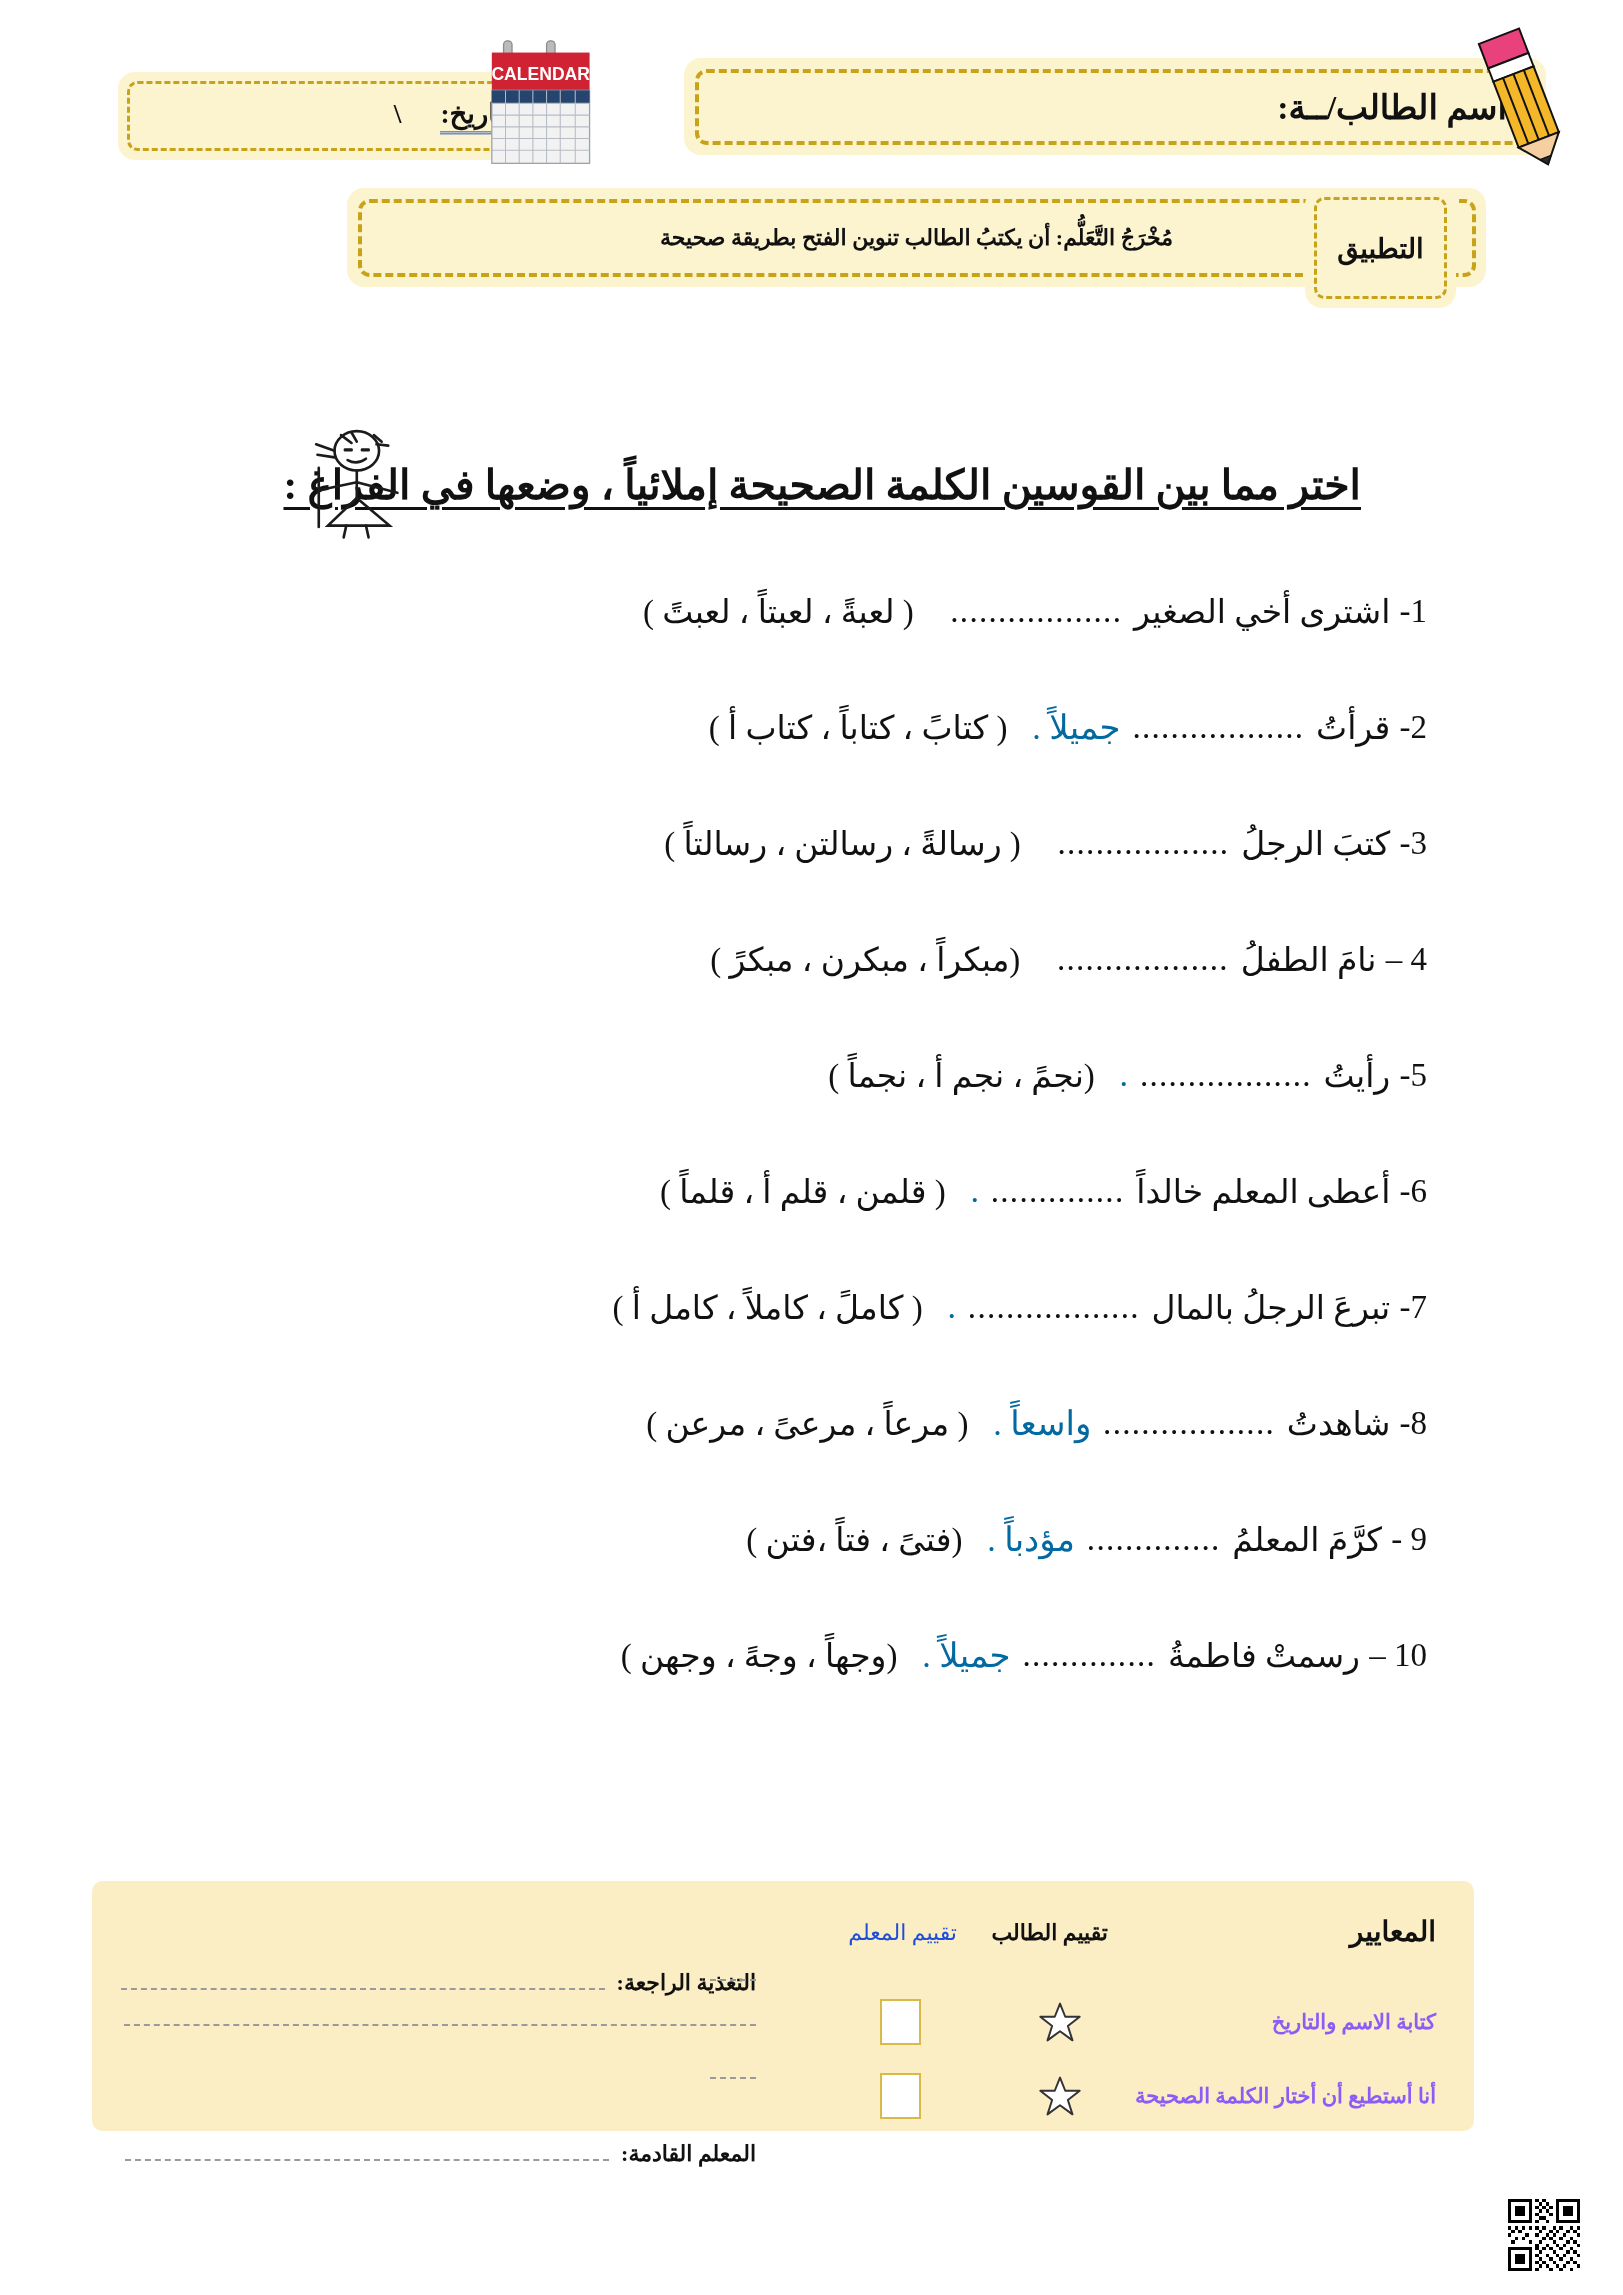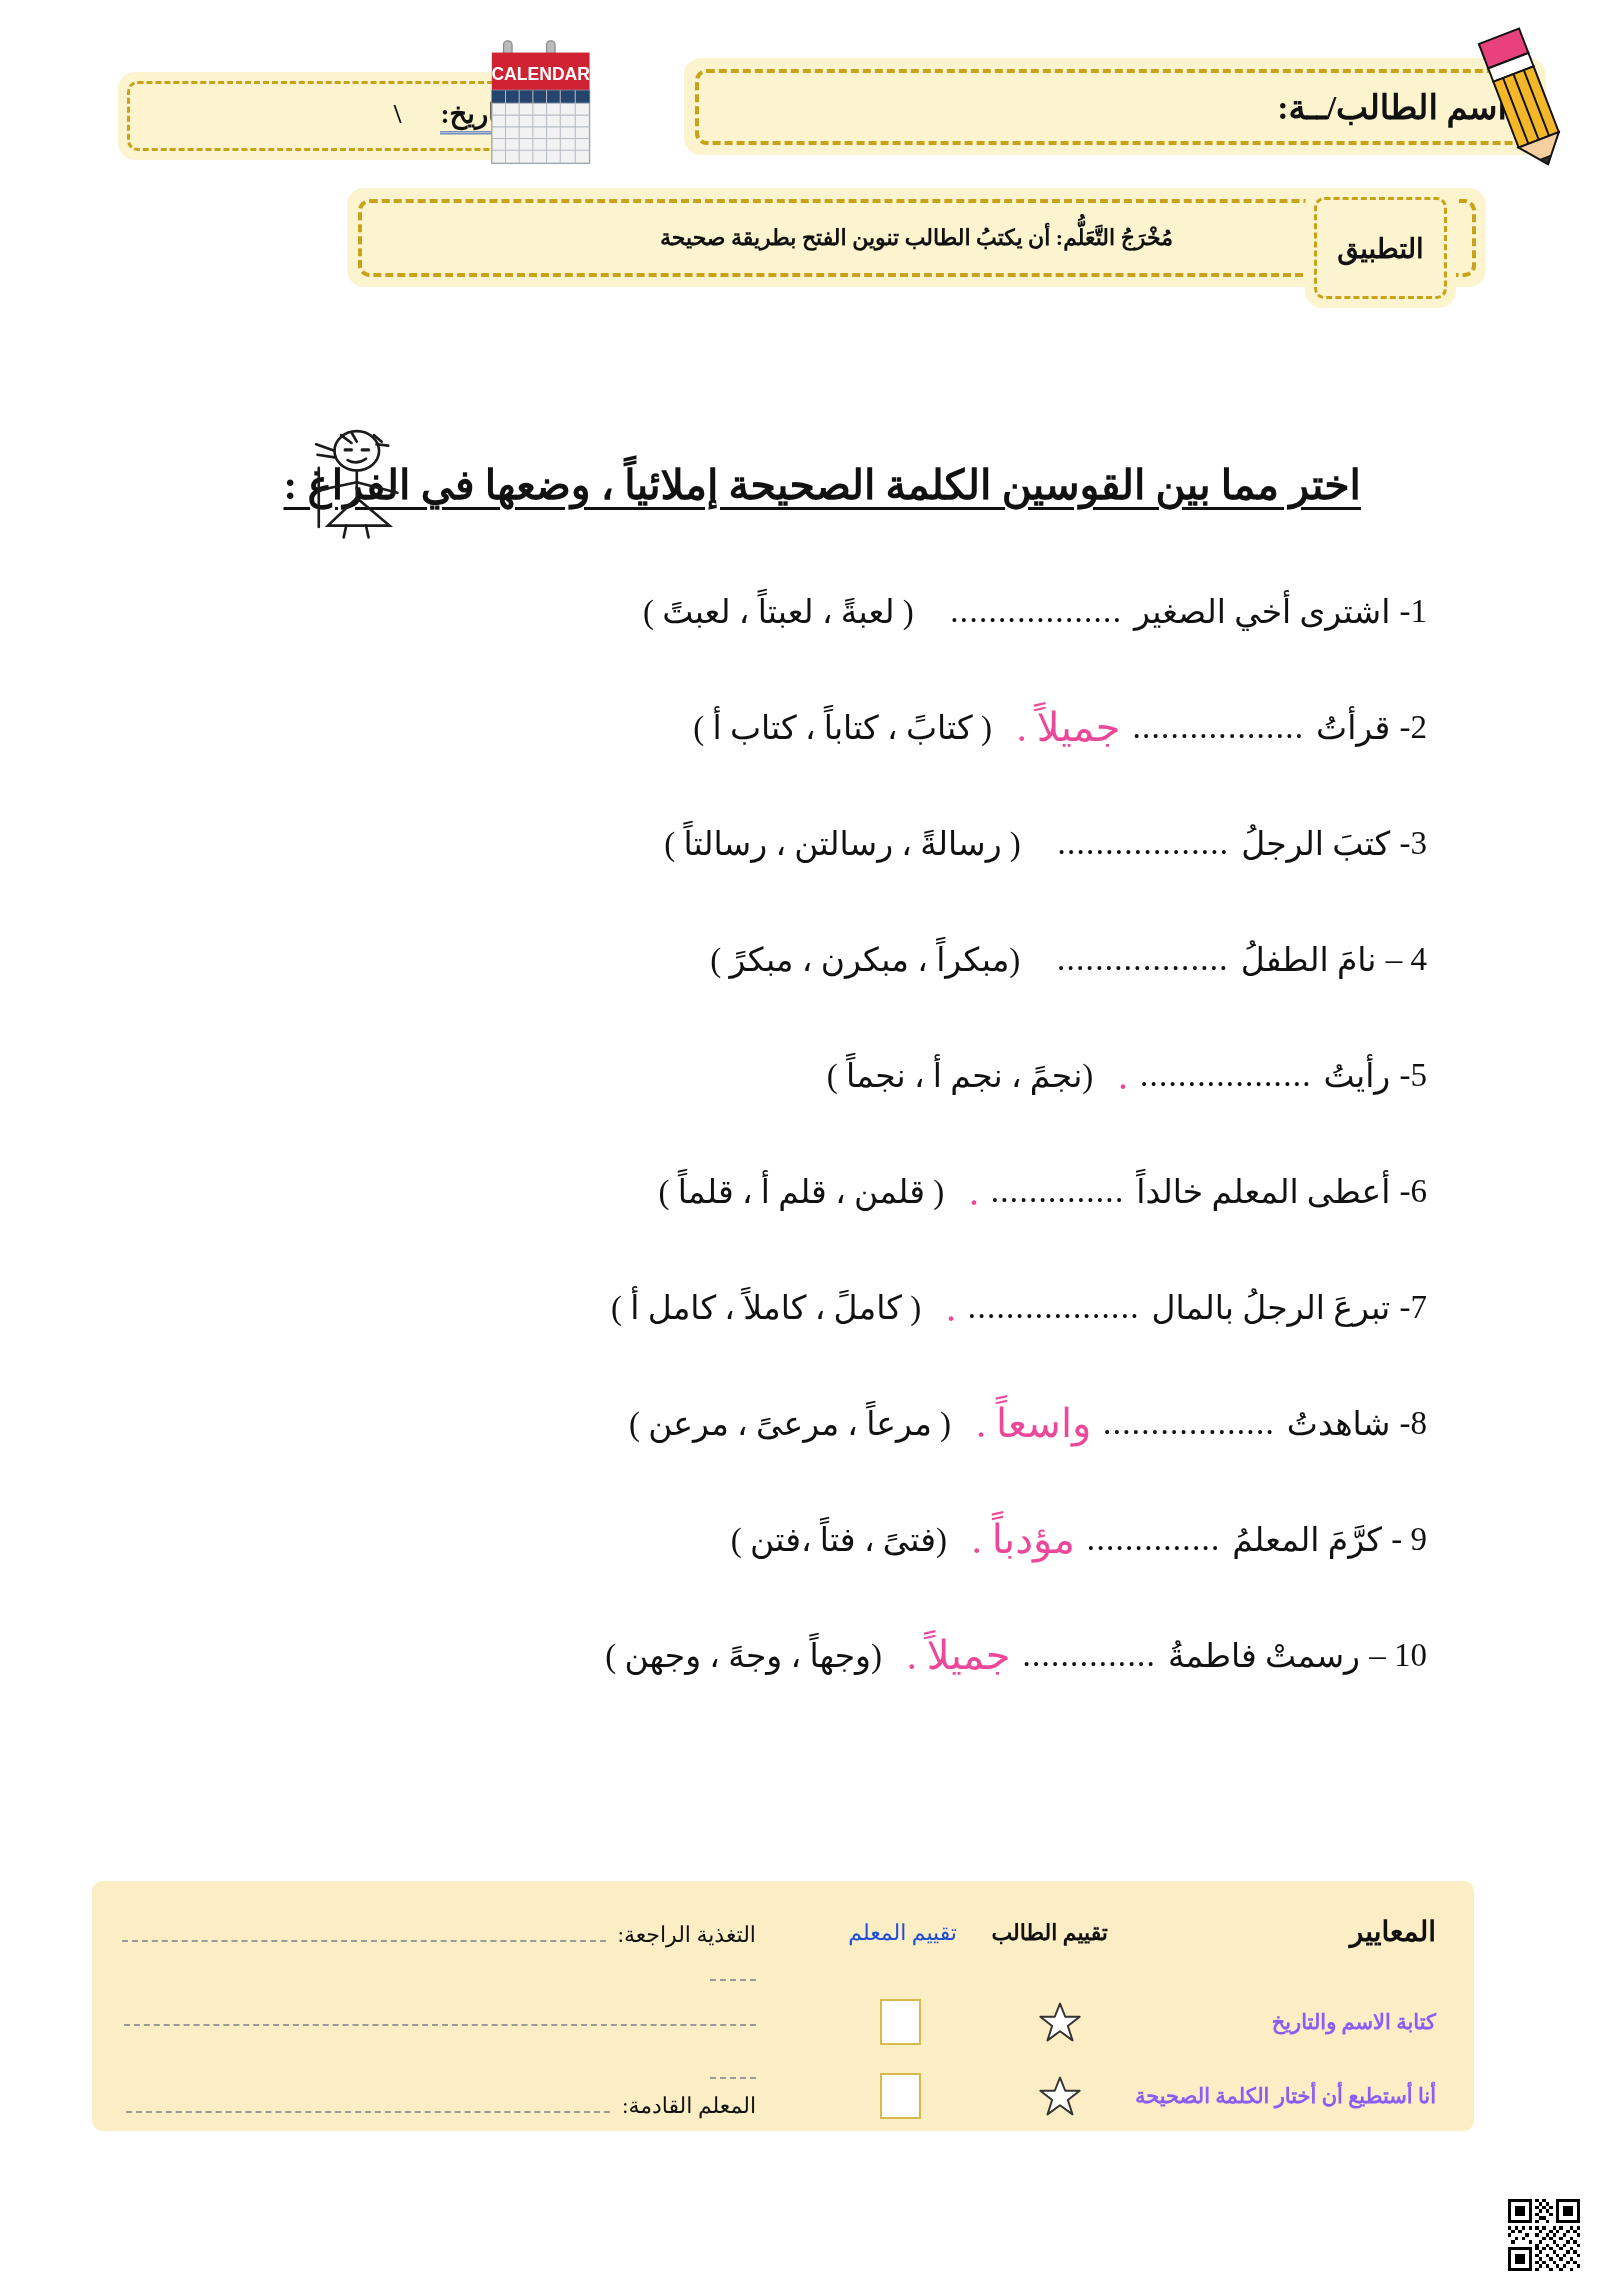--- a/index.html
+++ b/index.html
@@ -187,21 +187,21 @@
     color: #111;
     margin-left: 9.2px;
   }
   .q-stem { font-size: 33px; color: #111; }
   .q-blank {
     letter-spacing: 1.3px;
     color: #111;
     margin: 0 11.8px;
     font-size: 33px;
   }
-  .q-tail { font-size: 40px; color: #ec4899; margin-left: 6.5px; }
+  .q-tail { font-size: 34px; color: #0369a1; margin-left: 6.5px; }
   .q-choices {
     font-size: 33px;
     color: #111;
     margin-right: 18.3px;
   }
 
   
   #footer-zone {
     position: absolute;
     left: 0; top: 1868px;
@@ -275,22 +275,23 @@
     border-radius: 10.5px;
   }
   .fb-line {
     position: absolute;
     display: flex;
     align-items: baseline;
     white-space: nowrap;
   }
   .fb-label {
     font-size: 22px;
-    font-weight: normal;
-    color: #111;
+    font-weight: bold;
+    color: #111;
+    margin-top: 48px;
   }
   .fb-rule {
     border-top: 2.6px dashed #9a9a9a;
     height: 0;
     margin-right: 11.8px;
     margin-left: 0;
   }
   #fb-row-0 { right: 30px; top: 41px; }
   #fb-row-0 .fb-rule { width: 484px; }
   #fb-row-stub-0 {

